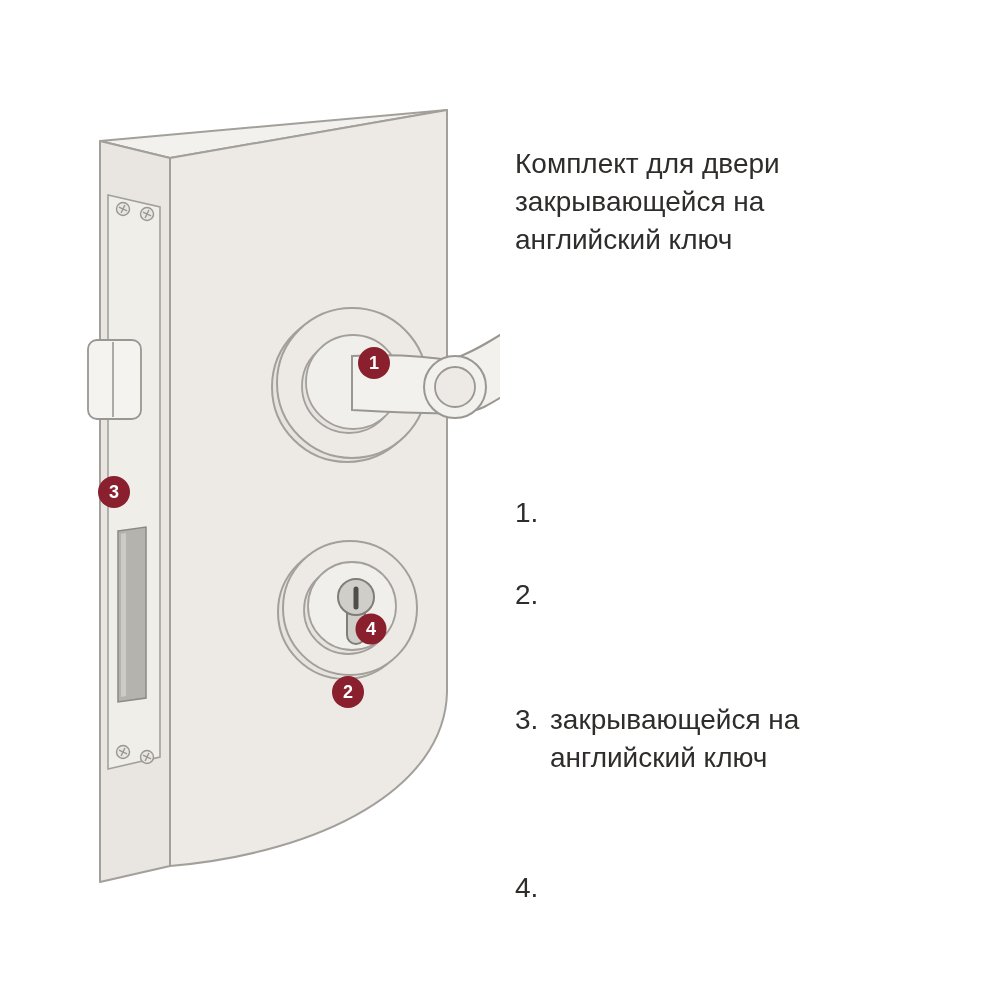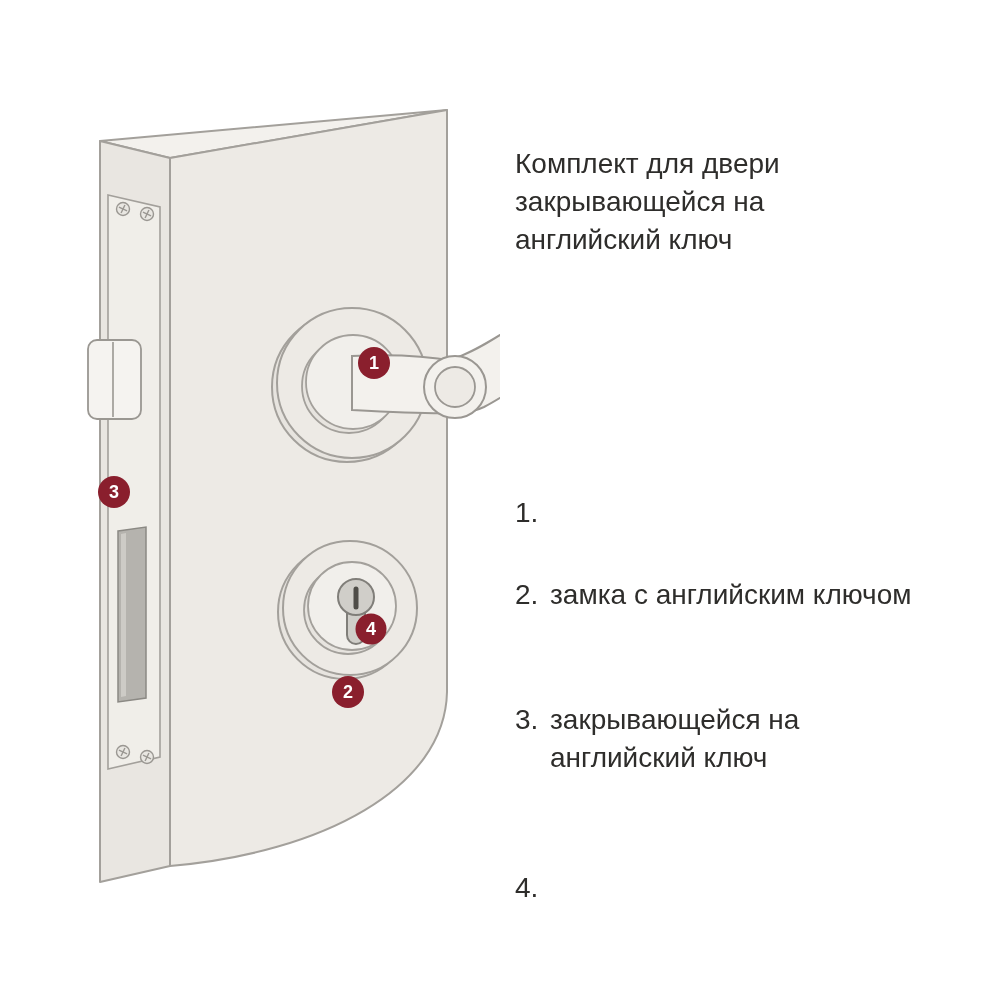--- a/index.html
+++ b/index.html
@@ -137,21 +137,20 @@
       <div>английский ключ</div>
     </div>
 
     <div class="legend-item item-1">
       <span class="num">1.</span>
     </div>
 
     <div class="legend-item item-2">
       <span class="num">2.</span>
       <span class="lines">
-        <div>замка с английским ключом</div>
       </span>
     </div>
 
     <div class="legend-item item-3">
       <span class="num">3.</span>
       <span class="lines">
         <div>закрывающейся на</div>
         <div>английский ключ</div>
       </span>
     </div>

